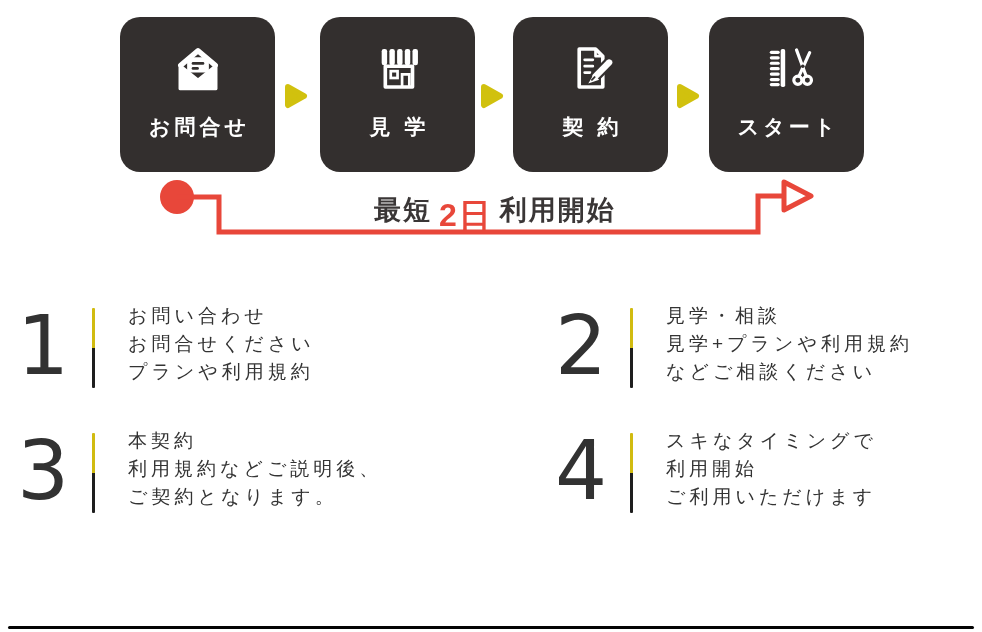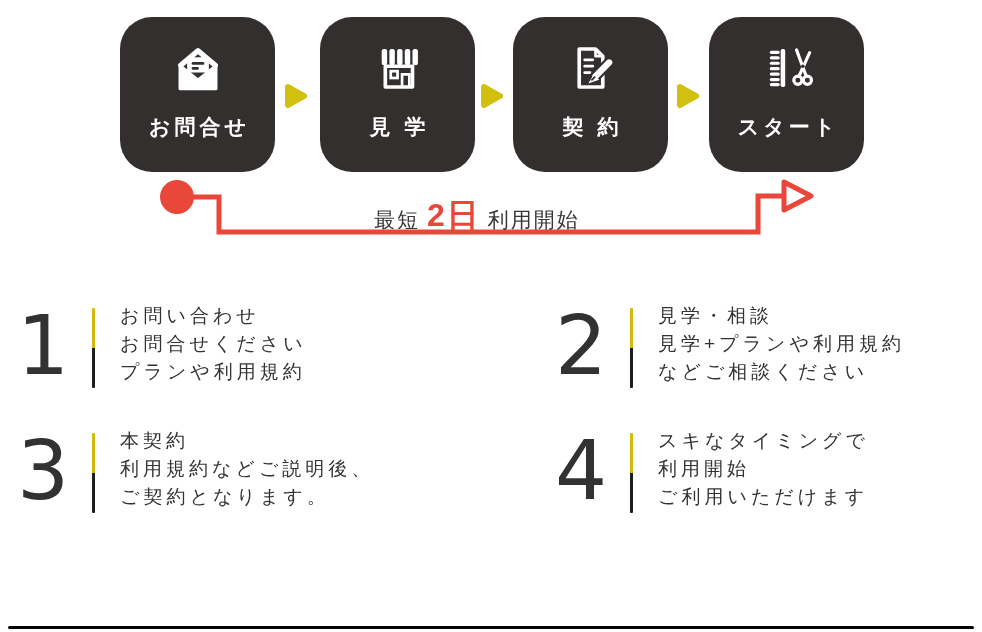--- a/index.html
+++ b/index.html
@@ -2,51 +2,51 @@
 <html><head>
 <meta charset="utf-8">
 <style>
   html,body{margin:0;padding:0;background:#ffffff;}
   .canvas{
     position:relative;width:982px;height:632px;background:#ffffff;overflow:hidden;
     font-family:"Liberation Sans","DejaVu Sans",sans-serif;color:#333;
   }
   
   .flow-box{
-    position:absolute;top:17px;width:155px;height:155px;border-radius:32px;
+    position:absolute;top:17px;width:155px;height:155px;border-radius:20px;
     background:#332f2e;display:flex;flex-direction:column;align-items:center;
   }
   .flow-box .icon-wrap{margin-top:20px;height:62px;display:flex;align-items:center;justify-content:center;}
   .flow-box .box-label{
     margin-top:14px;color:#fff;font-size:21px;font-weight:600;
     letter-spacing:4px;padding-left:4px;white-space:pre;
   }
   .fb1{left:120px}.fb2{left:320px}.fb3{left:513px}.fb4{left:709px}
   .flow-arrow{position:absolute;top:83px;width:24px;height:26px;}
   .fa1{left:284px}.fa2{left:480px}.fa3{left:676px}
   
   .red-overlay{position:absolute;left:0;top:0;width:982px;height:632px;pointer-events:none;}
   .banner{
     position:absolute;left:374px;top:189px;height:41px;
     display:flex;align-items:flex-end;gap:7px;
   }
-  .banner .small{font-size:21px;font-weight:400;color:#3a3636;letter-spacing:2px;line-height:1;padding-bottom:0;}
+  .banner .small{font-size:27px;font-weight:700;color:#3a3636;letter-spacing:2px;line-height:1;padding-bottom:6px;}
   .banner .big{font-size:32px;font-weight:600;color:#e8473a;letter-spacing:2px;line-height:0.95;}
   
   .step{position:absolute;display:flex;align-items:flex-start;}
   .s1{left:8px;top:300px}.s2{left:546px;top:300px}.s3{left:8px;top:425px}.s4{left:546px;top:425px}
   .step-number{
     width:70px;text-align:center;font-size:82px;line-height:84px;margin-top:4px;
     color:#323232;font-weight:400;font-family:"DejaVu Sans",sans-serif;
   }
   .step-bar{
     width:3px;height:80px;margin-left:14px;margin-top:8px;border-radius:1px;
     background:linear-gradient(to bottom,#d1bb10 0%,#d1bb10 50%,#1e1e1e 50%,#1e1e1e 100%);
   }
-  .step-text{margin-left:25px;padding-top:2px;font-size:19px;line-height:28px;letter-spacing:4px;font-weight:500;color:#333;}
+  .step-text{margin-left:33px;padding-top:2px;font-size:19px;line-height:28px;letter-spacing:4px;font-weight:500;color:#333;}
   .step-text div{white-space:nowrap;}
   
   .bottom-divider{position:absolute;left:8px;top:626px;width:966px;height:3px;background:#040404;border-radius:2px;}
 </style>
 </head>
 <body>
 
 <div class="canvas">
 
   <div class="flow-box fb1">

